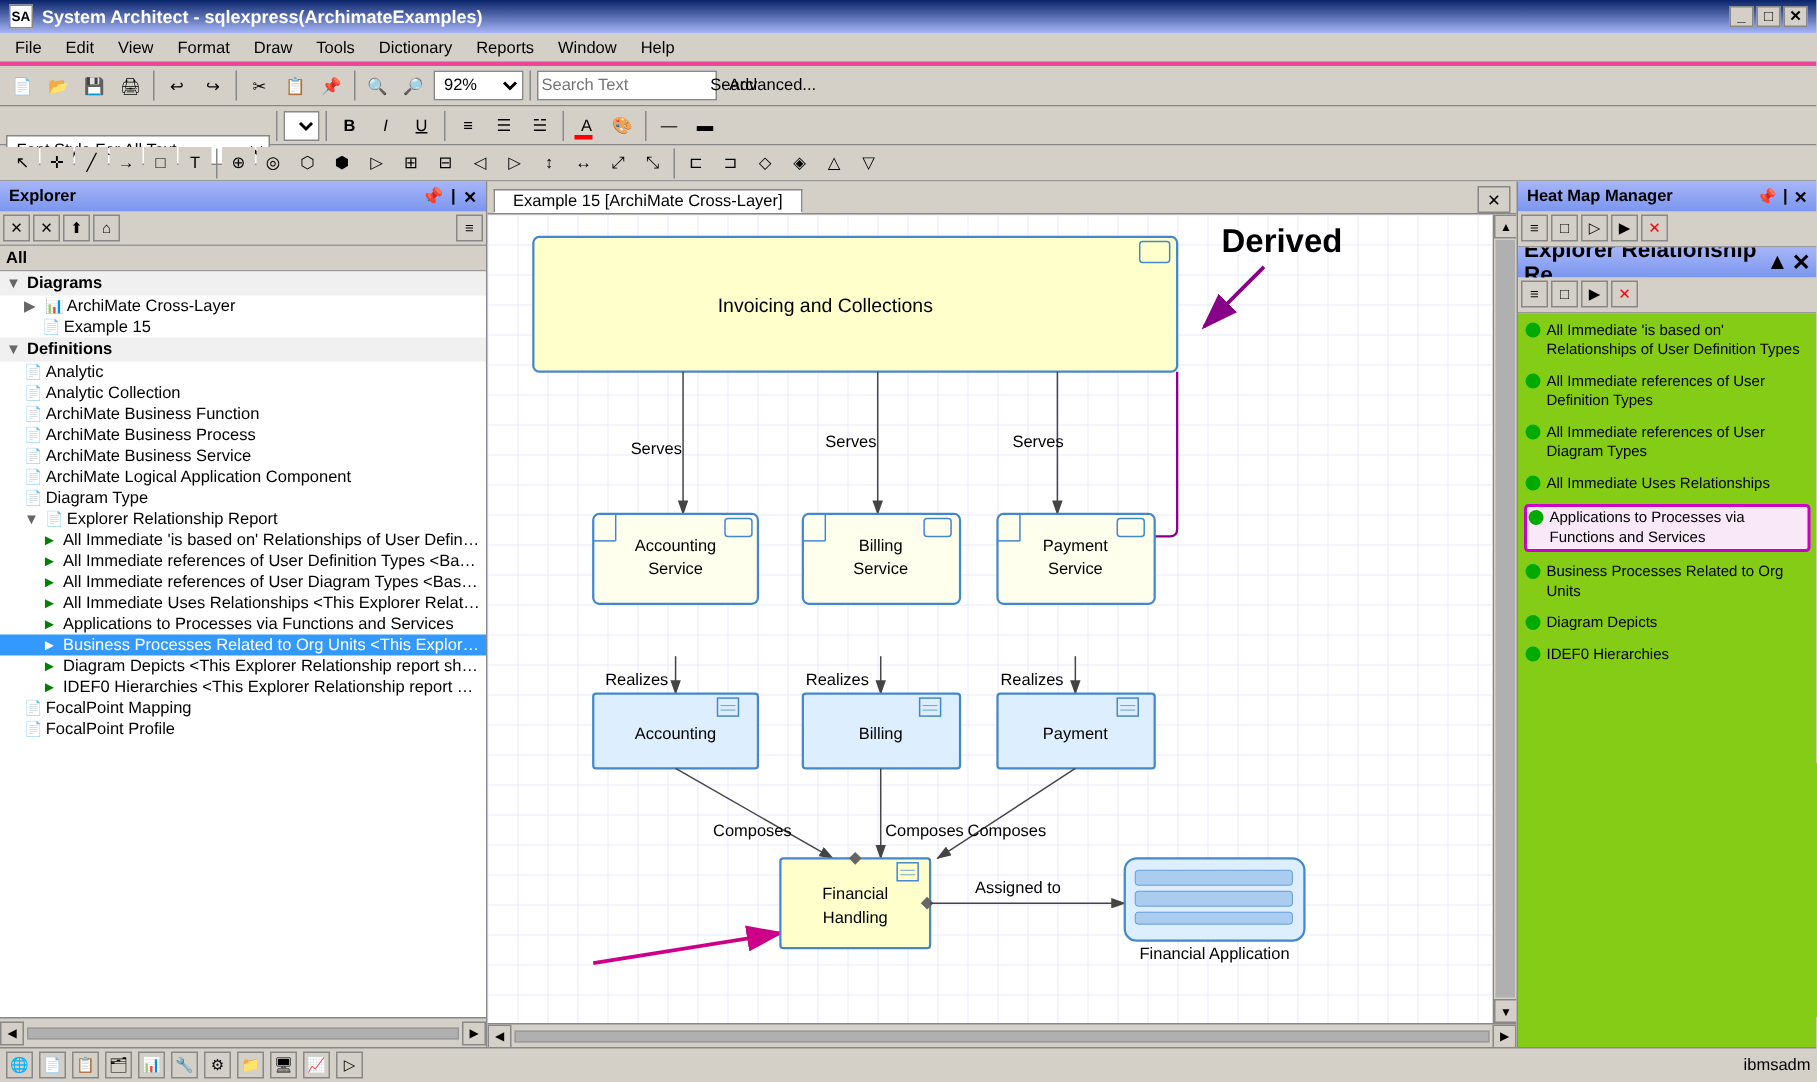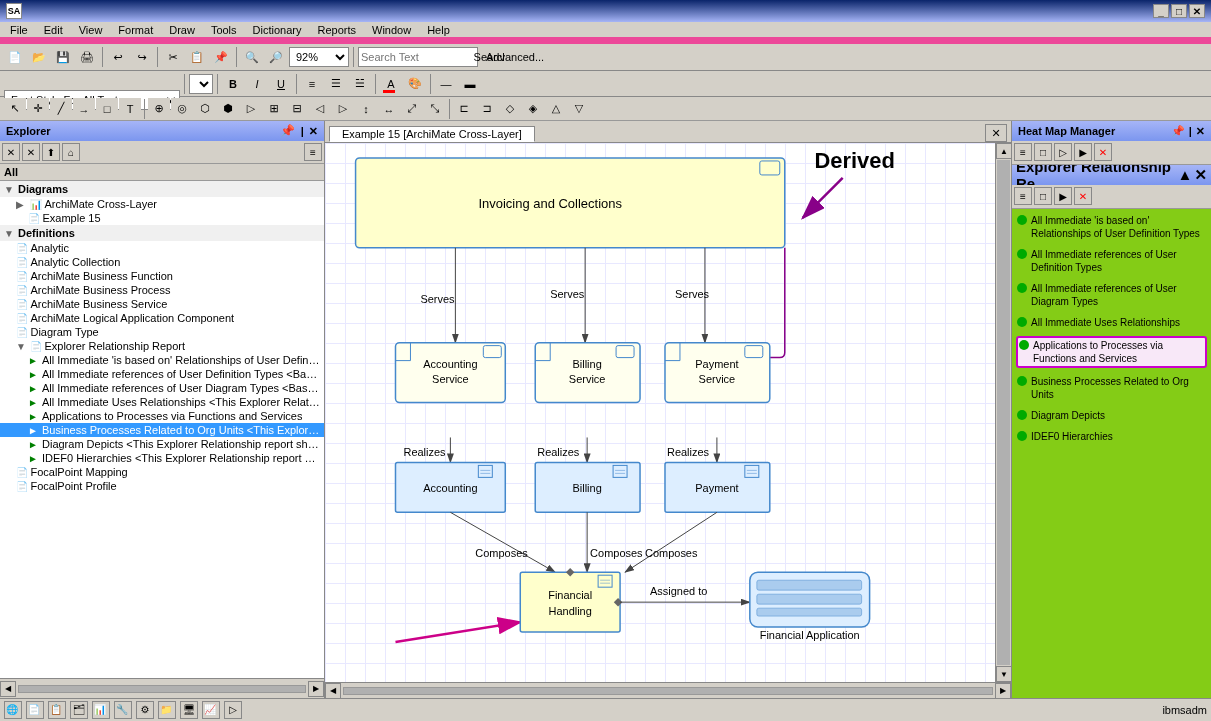--- a/index.html
+++ b/index.html
@@ -18,21 +18,21 @@
       height: 22px;
     }
     .title-bar-left { display: flex; align-items: center; gap: 6px; }
     .title-icon { width: 16px; height: 16px; background: #fff; border: 1px solid #888; font-size: 9px; display: flex; align-items: center; justify-content: center; color: #000; }
     .title-buttons { display: flex; gap: 2px; }
     .title-btn { width: 16px; height: 14px; background: #d4d0c8; border: 1px solid #888; font-size: 10px; display: flex; align-items: center; justify-content: center; cursor: pointer; color: #000; }
     
     
     .menu-bar {
       background: #d4d0c8;
-      border-bottom: 7px solid #ec4899;
+      border-bottom: 3px solid #ec4899;
       display: flex;
       padding: 2px 4px;
       gap: 4px;
       height: 22px;
       align-items: center;
     }
     .menu-item { padding: 1px 6px; cursor: pointer; font-size: 11px; }
     
     
     .toolbar {
@@ -257,20 +257,21 @@
       flex: 1;
       position: relative;
     }
   </style>
 </head>
 <body>
 
 <div class="title-bar">
   <div class="title-bar-left">
     <div class="title-icon">SA</div>
+    <span>System Architect - sqlexpress(ArchimateExamples)</span>
   </div>
   <div class="title-buttons">
     <div class="title-btn">_</div>
     <div class="title-btn">□</div>
     <div class="title-btn">✕</div>
   </div>
 </div>
 
 <div class="menu-bar">
   <span class="menu-item">File</span>

